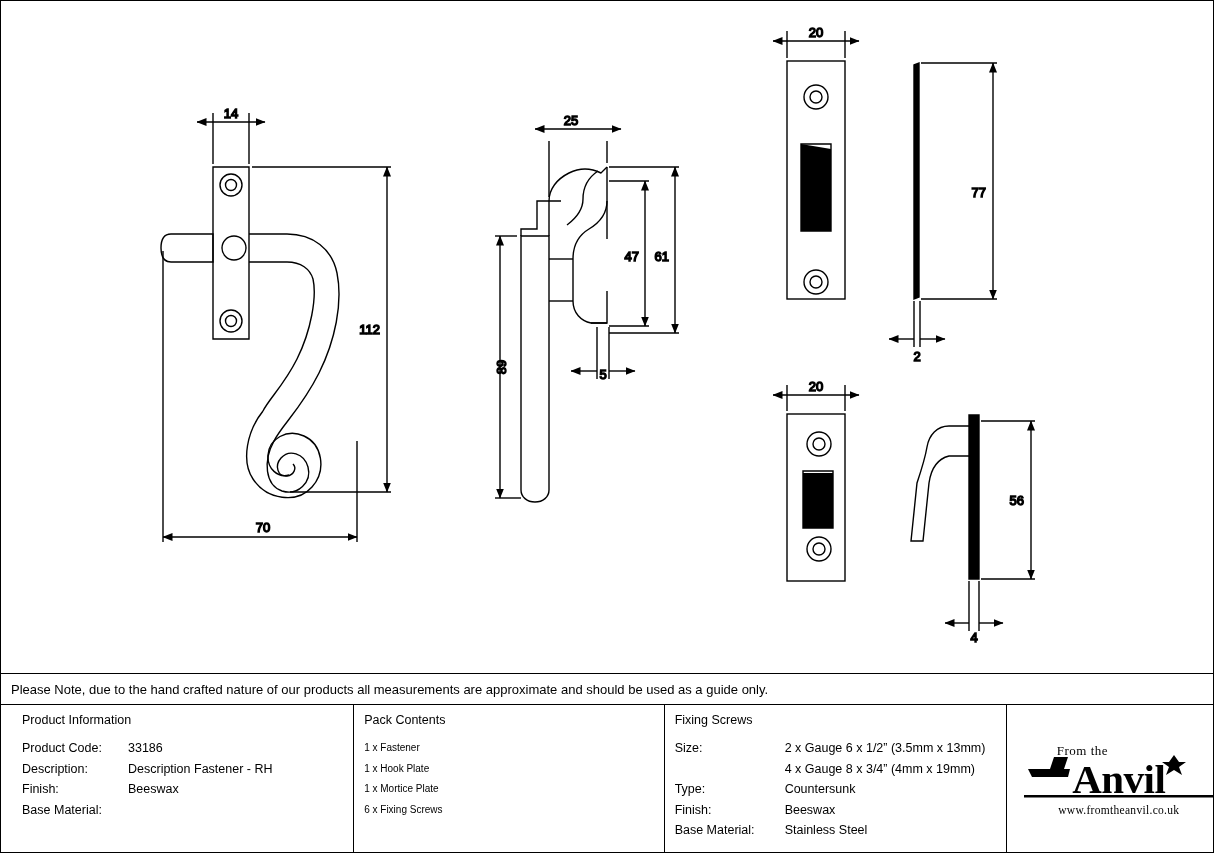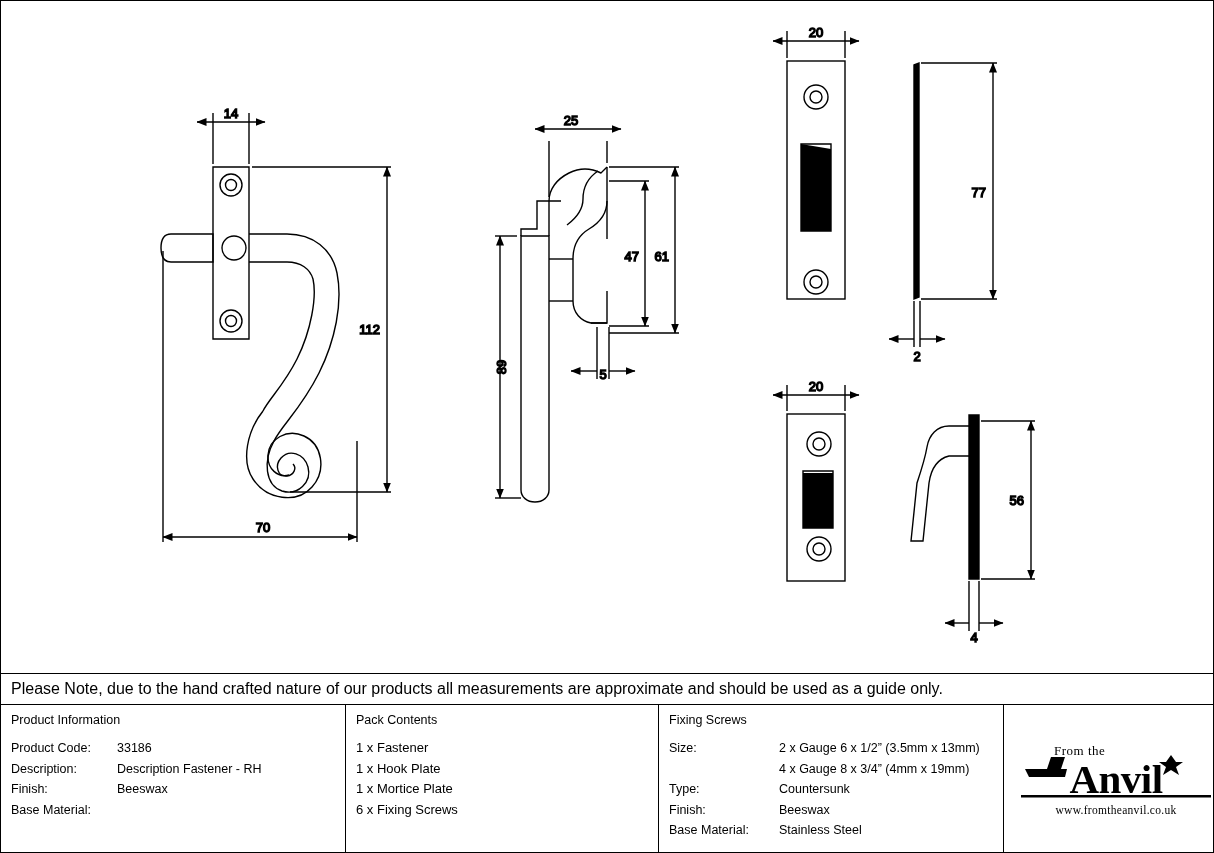--- a/index.html
+++ b/index.html
@@ -42,26 +42,27 @@
     box-sizing: border-box;
   }
   .note-row {
     box-sizing: border-box;
     border-top: 1px solid #000000;
     border-bottom: 1px solid #000000;
     height: 32px;
     display: flex;
     align-items: center;
     padding-left: 10px;
-    font-size: 16px;
+    font-size: 13px;
   }
   .cols {
     display: flex;
     height: 148px;
     box-sizing: border-box;
+    padding-left: 11px;
   }
   .col {
     box-sizing: border-box;
     border-right: 1px solid #000000;
     padding: 8px 10px 0 10px;
   }
   .col-product { width: 345px; }
   .col-pack { width: 313px; }
   .col-screws { width: 345px; }
   .col-logo {
@@ -76,21 +77,21 @@
   }
   .kv {
     display: flex;
     font-size: 12.5px;
     line-height: 20.5px;
   }
   .kv .k { width: 106px; flex: none; }
   .kv .v { flex: 1; }
   .kv-screws .k { width: 110px; }
   .packline {
-    font-size: 13px;
+    font-size: 10px;
     line-height: 20.5px;
   }
   .subline {
     font-size: 12.5px;
     line-height: 20.5px;
     padding-left: 110px;
   }
   
   .logo-wrap {
     position: absolute;

